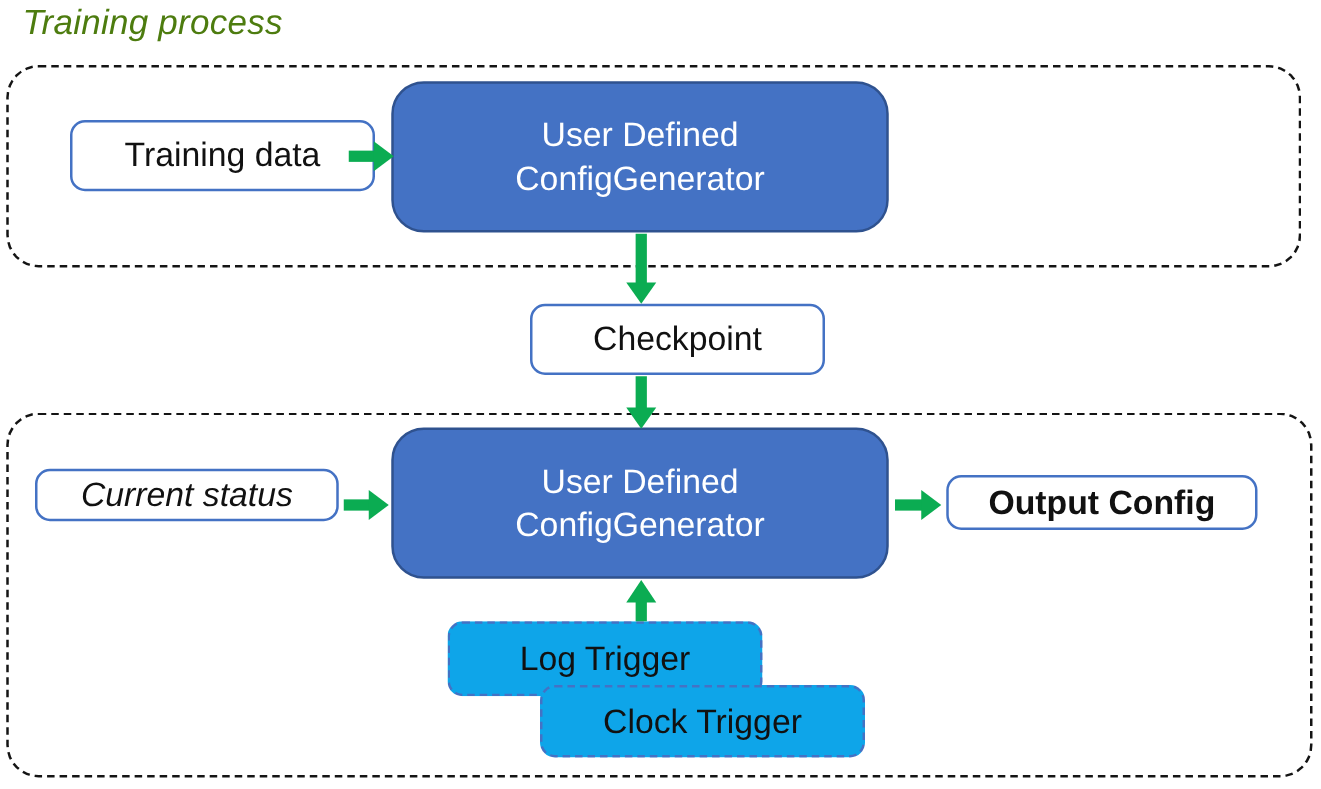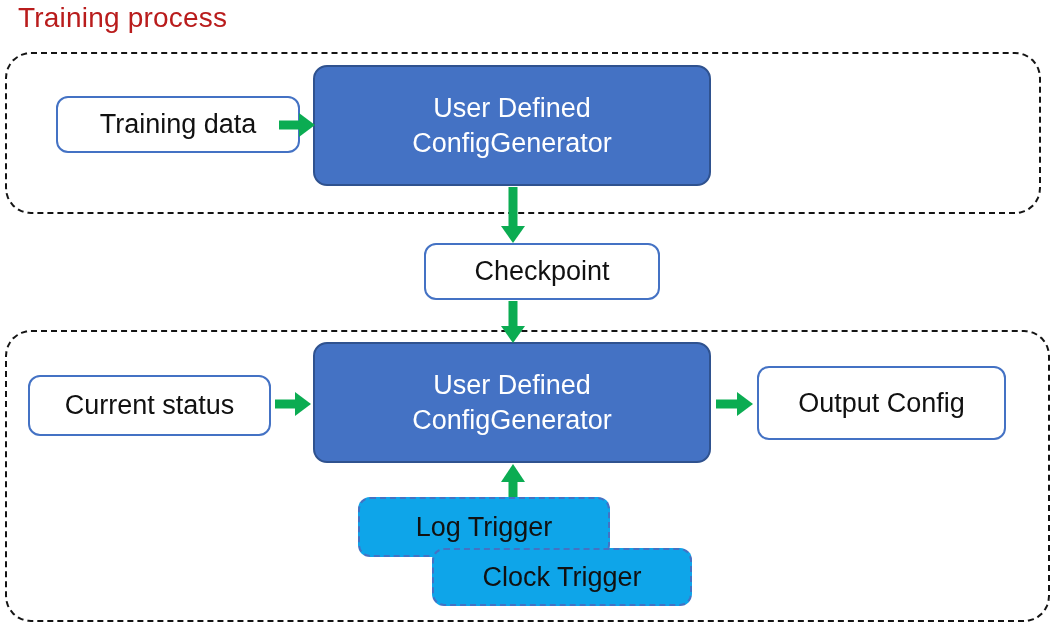--- a/index.html
+++ b/index.html
@@ -17,23 +17,24 @@
   .canvas {
     position: relative;
     width: 1057px;
     height: 631px;
     background: #ffffff;
     overflow: hidden;
   }
   .section-label {
     position: absolute;
     font-size: 28px;
-    color: #b91c1c;
+    color: #4d7c0f;
     white-space: nowrap;
     letter-spacing: 0.2px;
+    font-style: italic;
   }
   .label-training   { left: 18px; top: 2px; }
   .label-inference  { left: 13px; top: 288px; }
 
   .dashed-container {
     position: absolute;
     border: 2.5px dashed #141414;
     border-radius: 26px;
     background: transparent;
   }
@@ -52,36 +53,36 @@
   }
   .white-box {
     background: #ffffff;
     border: 2px solid var(--accent-blue);
     border-radius: 12px;
     color: #111111;
   }
   .blue-box {
     background: var(--accent-blue);
     border: 2.5px solid var(--dark-blue);
-    border-radius: 14px;
+    border-radius: 26px;
     color: #ffffff;
   }
   .trigger-box {
     background: #0ea5e9;
     border: 2px dashed var(--accent-blue);
     border-radius: 12px;
     color: #111111;
   }
 
   .box-training-data  { left: 56px;  top: 96px;  width: 244px; height: 57px; }
   .box-generator-1    { left: 313px; top: 65px;  width: 398px; height: 121px; }
   .box-checkpoint     { left: 396px; top: 243px; width: 236px; height: 57px; margin-left: 28px; }
-  .box-current-status { left: 28px;  top: 375px; width: 243px; height: 61px; }
+  .box-current-status { left: 28px;  top: 375px; width: 243px; height: 42px; font-style: italic; }
   .box-generator-2    { left: 313px; top: 342px; width: 398px; height: 121px; }
-  .box-output-config  { left: 757px; top: 366px; width: 249px; height: 74px; }
+  .box-output-config  { left: 757px; top: 380px; width: 249px; height: 44px; font-weight: bold; }
   .box-log-trigger    { left: 358px; top: 497px; width: 252px; height: 60px; }
   .box-clock-trigger  { left: 432px; top: 548px; width: 260px; height: 58px; z-index: 3; }
 
   .arrow-layer {
     position: absolute;
     left: 0; top: 0;
     width: 1057px; height: 631px;
     pointer-events: none;
     z-index: 2;
   }

